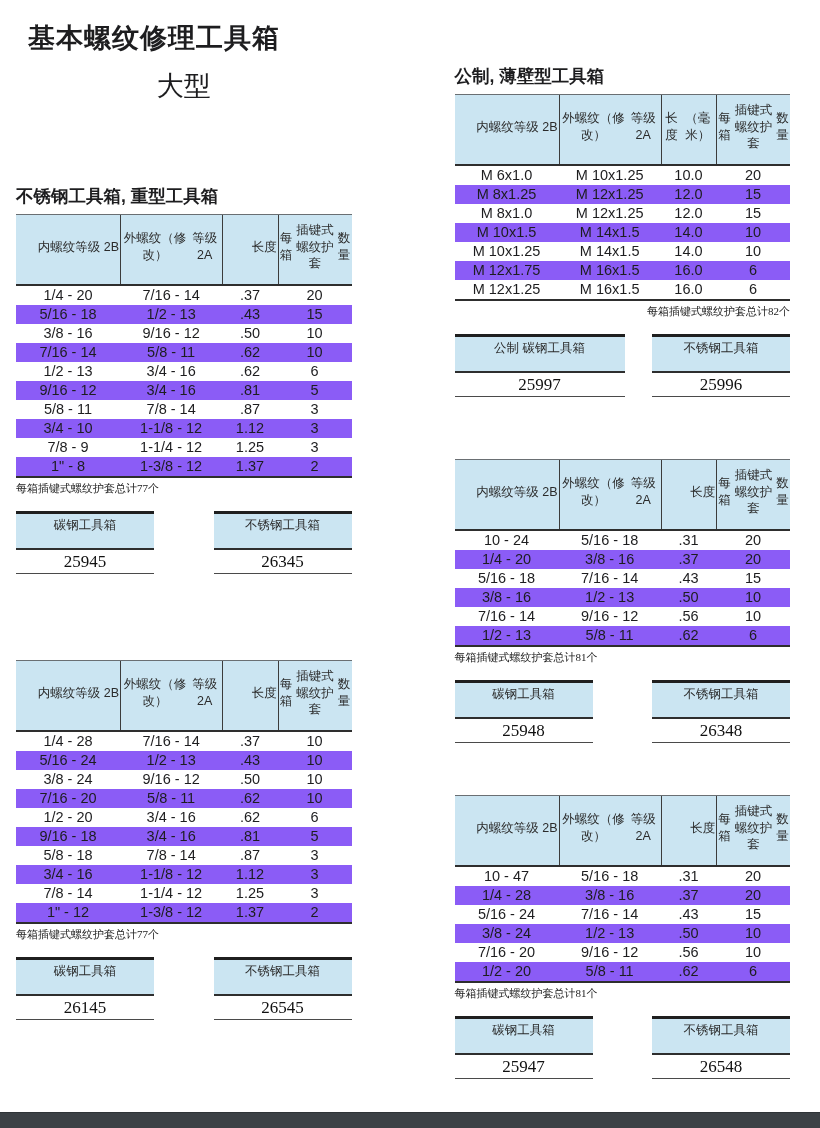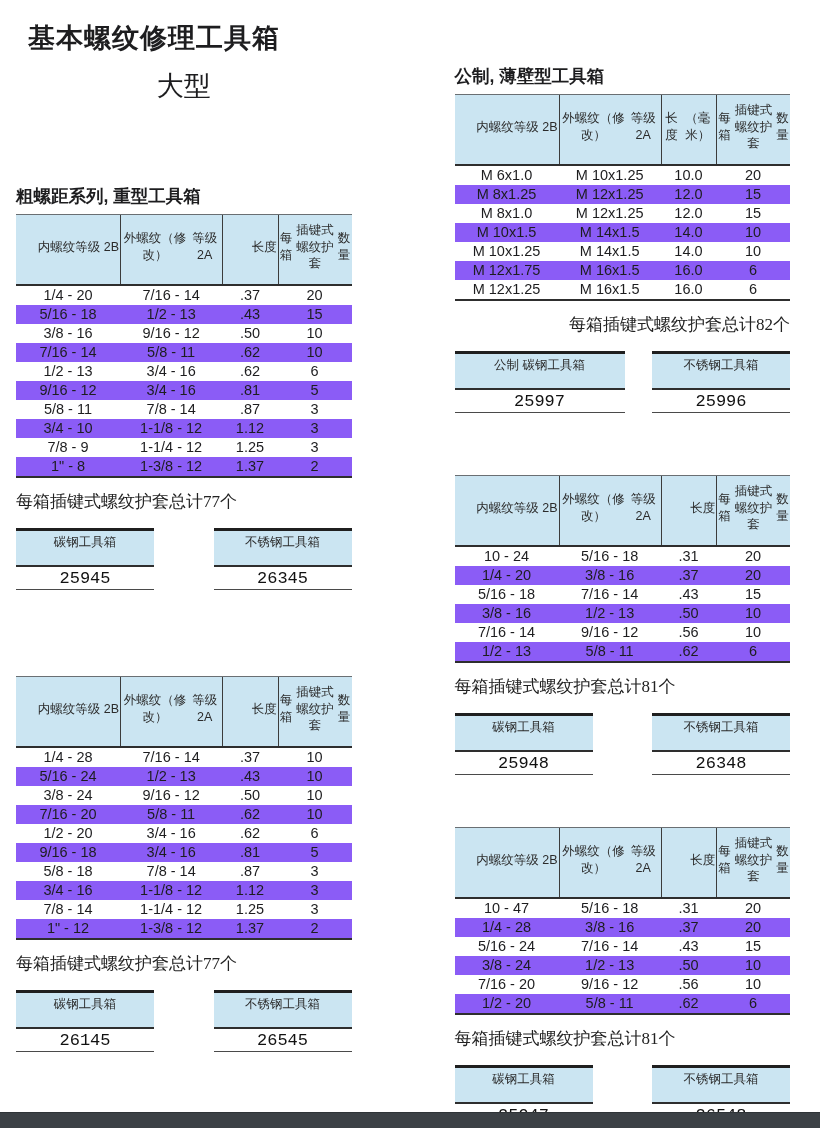--- a/index.html
+++ b/index.html
@@ -27,32 +27,32 @@
     display:flex; flex-direction:row; justify-content:flex-end; align-items:center;
     min-height:56px; padding:4px 1px 9px; font-size:12.5px; line-height:1.35;
     text-align:center; color:#2b2b2b;
   }
   .th + .th { border-left:1px solid #3c3c3c; }
   .trow { display:grid; grid-template-columns:31% 30.5% 16.5% 22%; }
   .trow.alt { background:#8b5cf6; }
   .td { text-align:center; font-size:14.5px; line-height:19px; height:19px; white-space:nowrap; }
 
   .table-note {
-    font-size:17px; margin-top:12px; color:#222;
+    font-size:11px; margin-top:3px; color:#222;
     font-family:"Liberation Serif", serif;
   }
 
   .boxes { display:flex; justify-content:space-between; margin-top:15px; }
   .box { width:138px; border-top:3px solid #1f1f1f; }
   .box-label {
     background:#cbe5f2; text-align:center; font-size:12.5px; color:#2b2b2b;
     padding:3px 0 14px; border-bottom:2px solid #2e2e2e;
   }
   .box-number {
-    text-align:center; font-family:Liberation Mono, monospace;
+    text-align:center; font-family:Liberation Serif, serif;
     font-size:17px; padding:2px 0 1px; border-bottom:1px solid #4a4a4a; color:#111;
   }
   .sec-metric_thin .box:first-child { width:170px; }
 
   .col-left .section { margin-bottom:86px; }
   .col-right .section { margin-bottom:62px; }
   .col-right .section:first-child { margin-top:56px; }
   .col-right .sec-coarse_thin { margin-bottom:52px; }
 
   .bottom-bar {
@@ -63,21 +63,21 @@
 </head>
 <body>
 
 <div class="page">
   <div class="col col-left">
     <div class="title-block">
       <h1 class="page-title">基本螺纹修理工具箱</h1>
       <h2 class="page-subtitle">大型</h2>
     </div>
   <div class="section sec-coarse_heavy">
-        <h3 class="section-title">粗螺距系列, 重型工具箱</h3>
+        <h3 class="section-title">不锈钢工具箱, 重型工具箱</h3>
         <div class="spec-table">
           <div class="thead">
             <div class="th">
               <div>内螺纹</div>
               <div>等级 2B</div>
             </div>
             <div class="th">
               <div>外螺纹（修改）</div>
               <div>等级 2A</div>
             </div>

